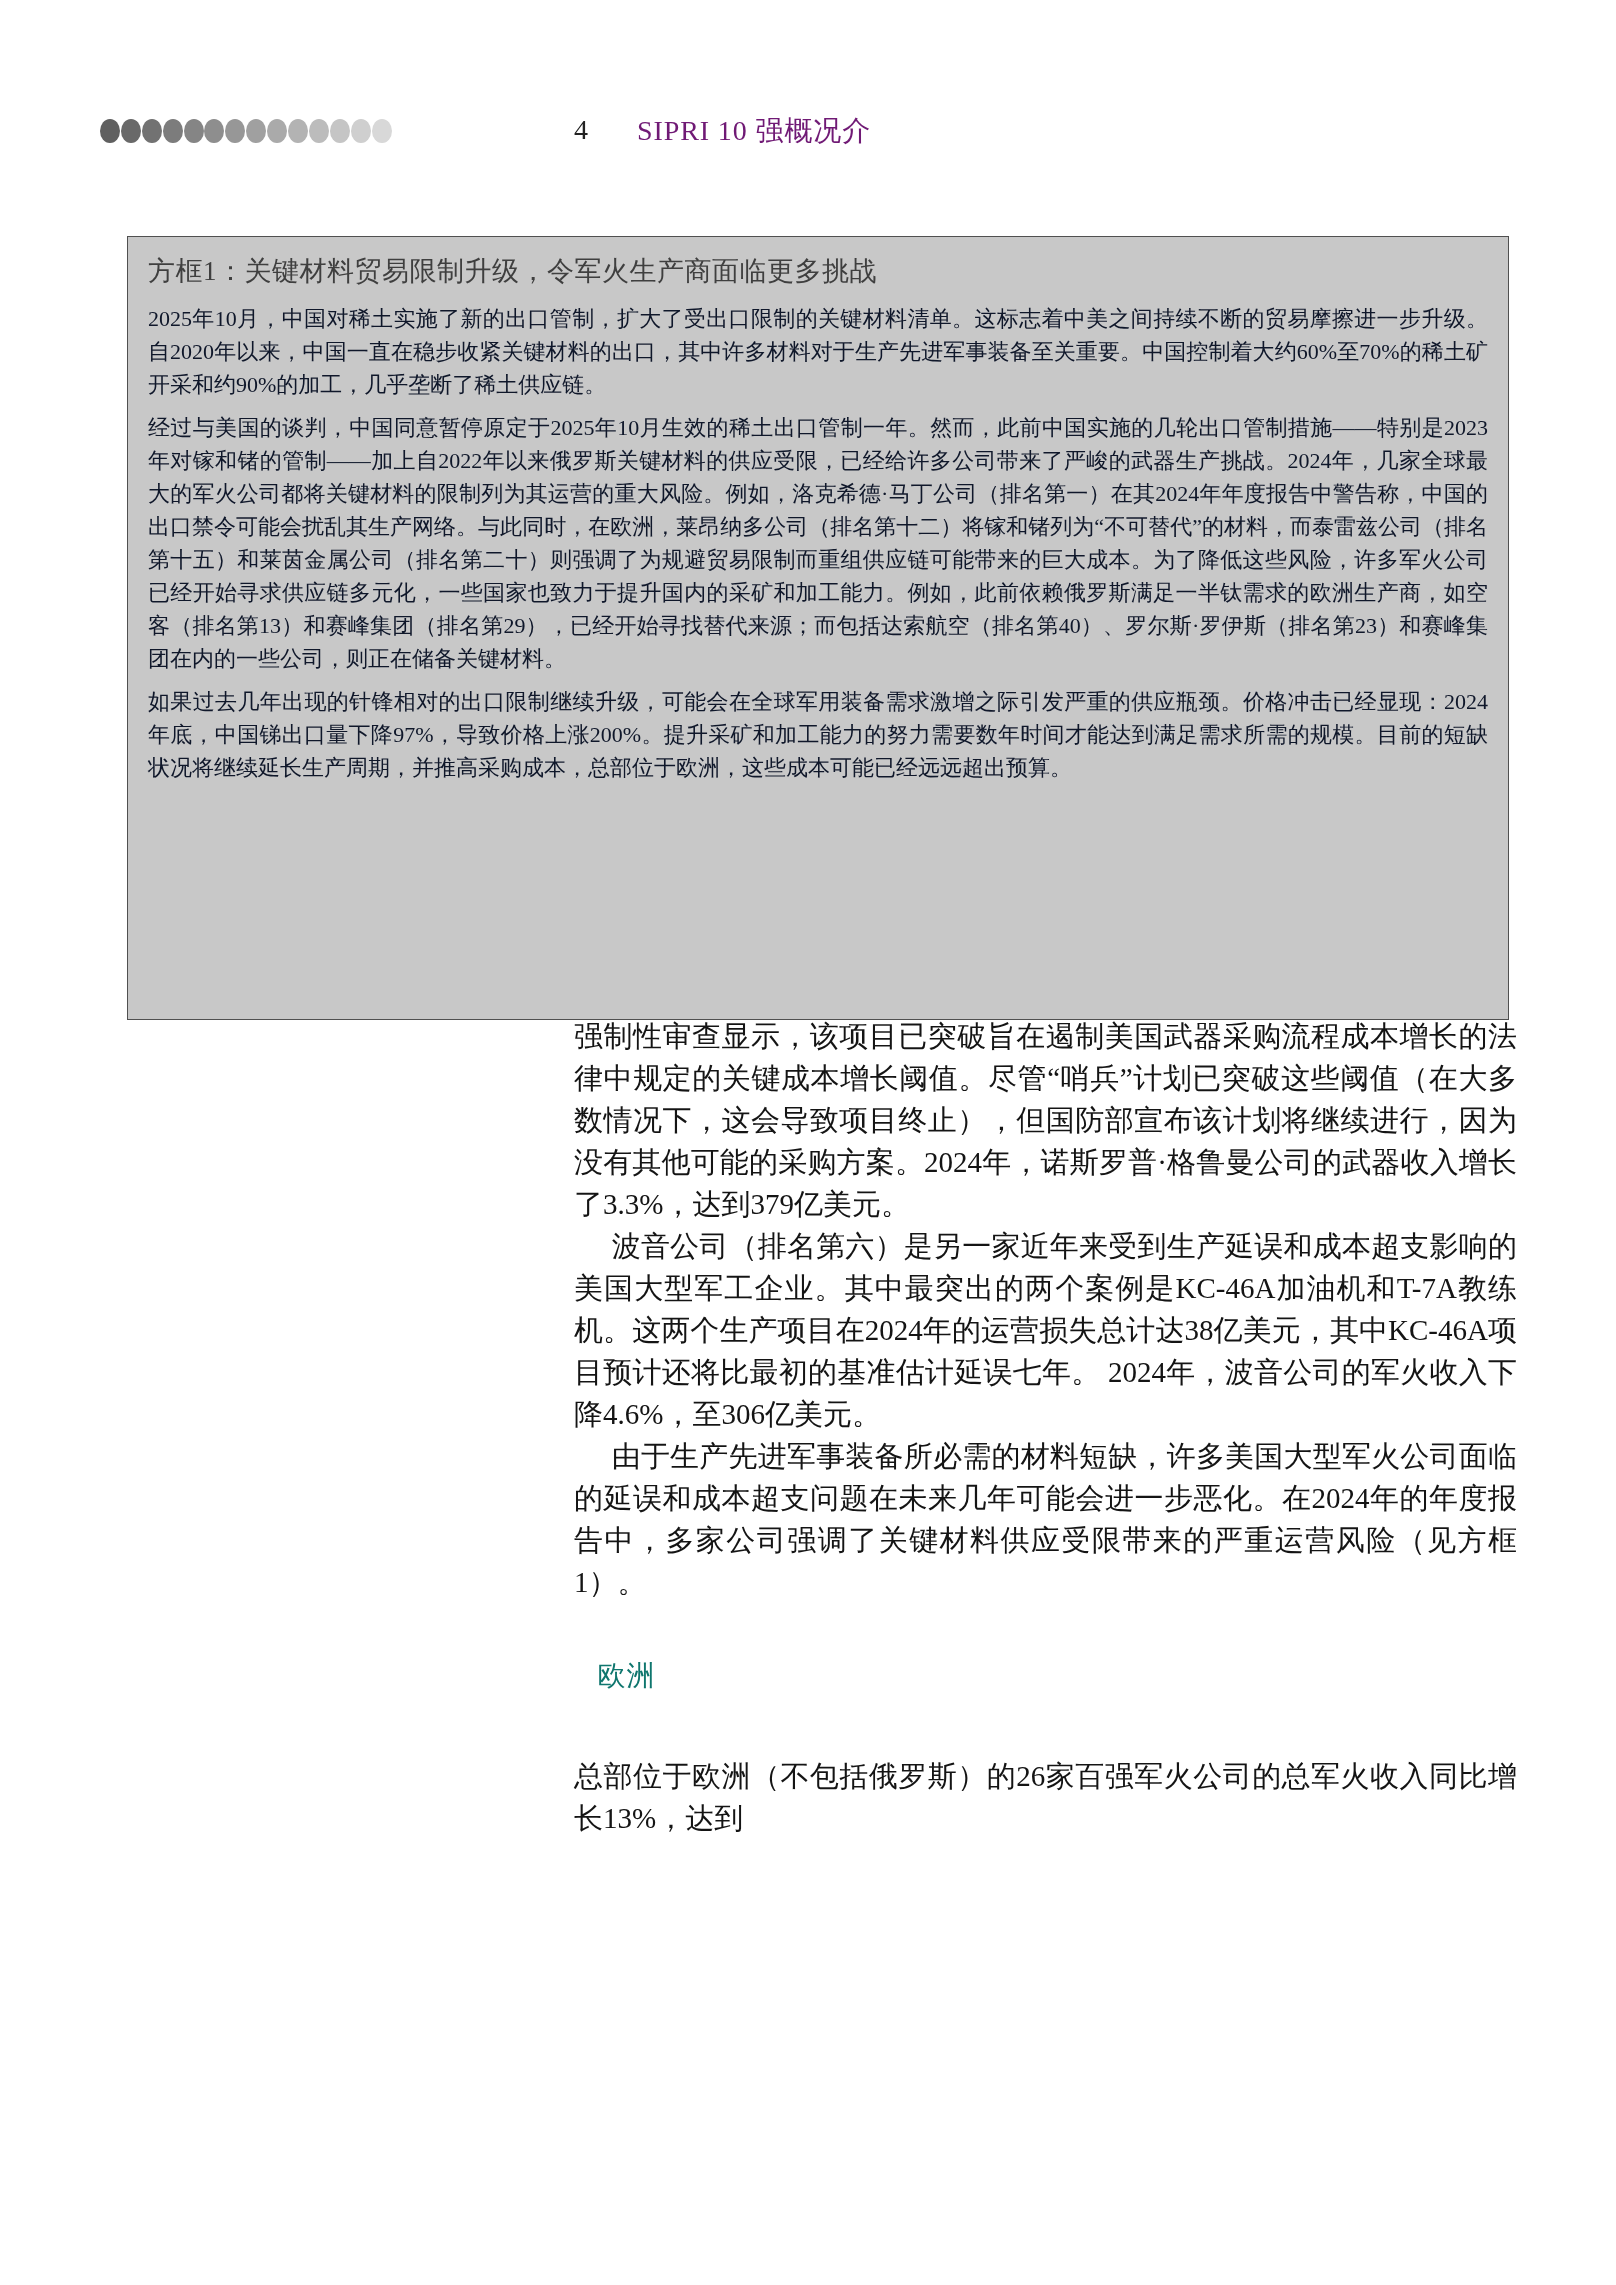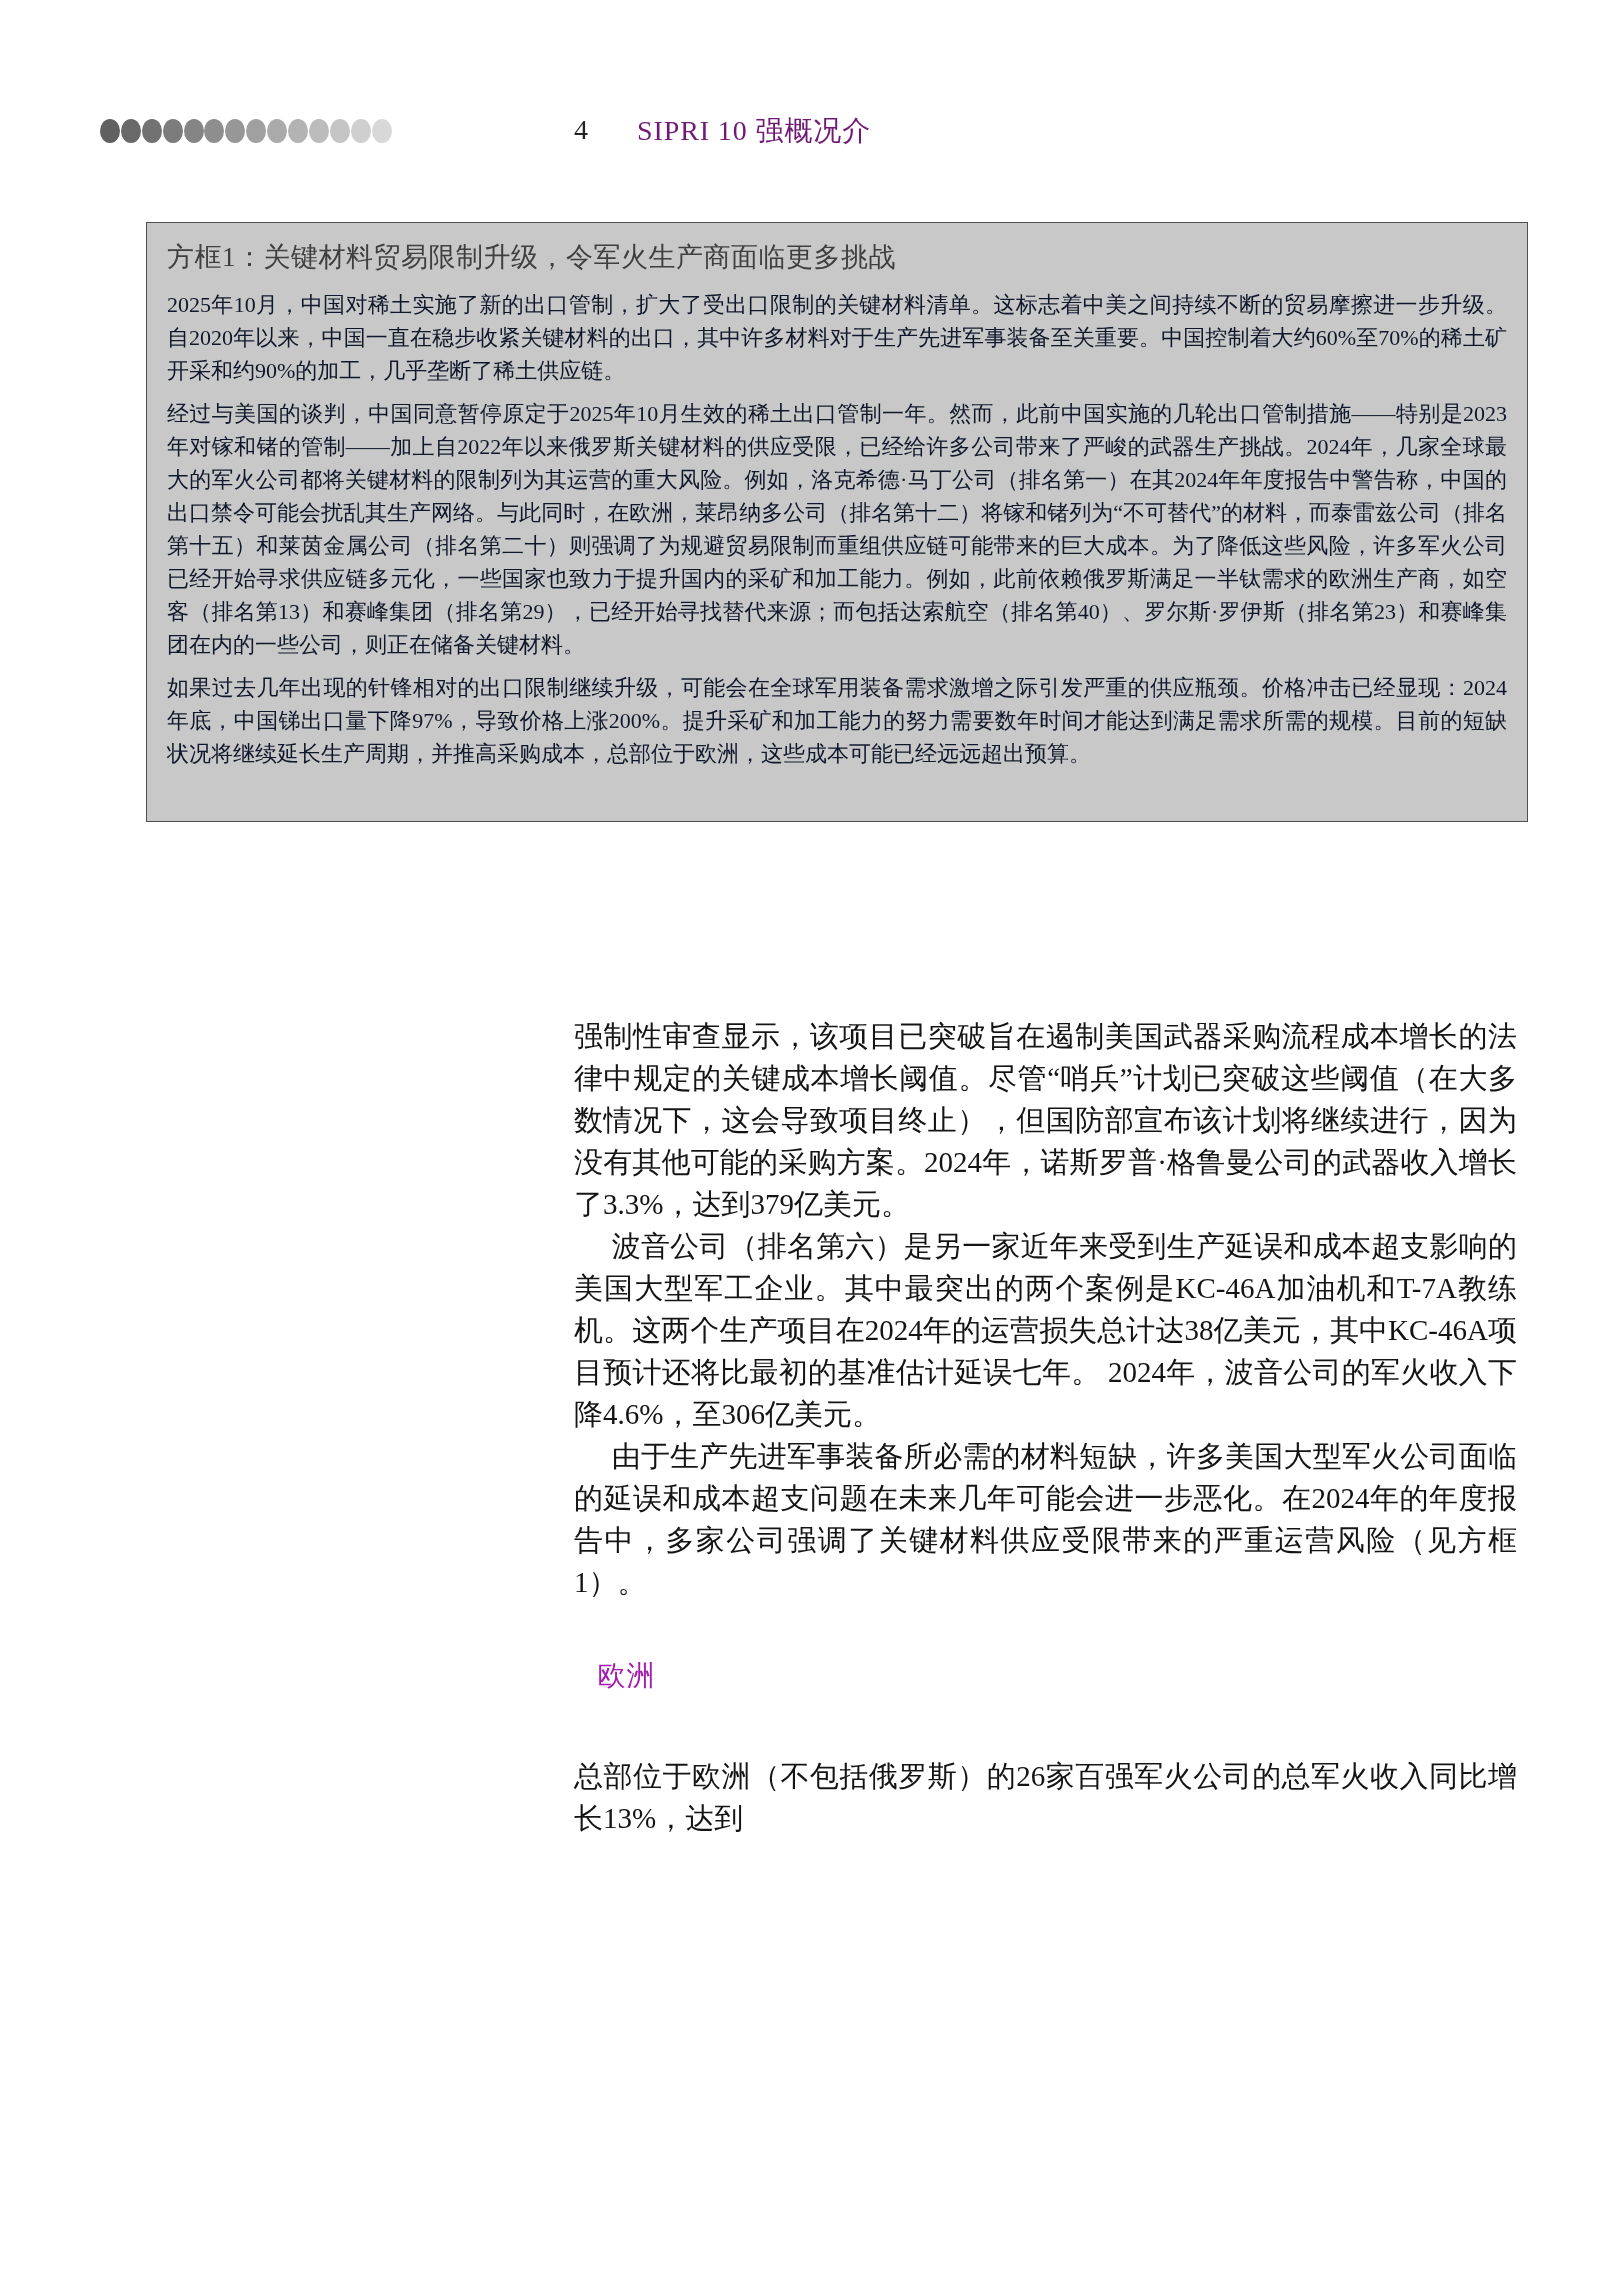--- a/index.html
+++ b/index.html
@@ -48,28 +48,27 @@
     font-size: 28px;
     letter-spacing: 0.9px;
     color: #701a75;
     white-space: nowrap;
   }
 
   
   .box1 {
     position: absolute;
     left: 127px;
-    top: 222px;
+    top: 236px;
     width: 1382px;
-    height: 600px;
+    height: 784px;
     box-sizing: border-box;
     background: #c8c8c8;
     border: 1.8px solid #505050;
     padding: 14.5px 20px 0 20px;
-    margin-left: 19px;
   }
   .box1 h2 {
     margin: 1.8px 0 12.7px 0;
     font-size: 27px;
     font-weight: 500;
     color: #3f3f3f;
     letter-spacing: 0.5px;
   }
   .box1 p {
     margin: 0 0 10px 0;
@@ -94,21 +93,21 @@
     margin: 0;
   }
   .body-col p.indent {
     text-indent: 1.3em;
   }
   .body-col h3 {
     margin: 52px 0 0 0;
     padding-left: 23.5px;
     font-size: 28px;
     font-weight: 400;
-    color: #a21caf;
+    color: #0f766e;
     letter-spacing: 0.9px;
   }
   .body-col .europe-para {
     margin-top: 58px;
   }
 </style>
 </head>
 <body>
 
 <div class="page">

